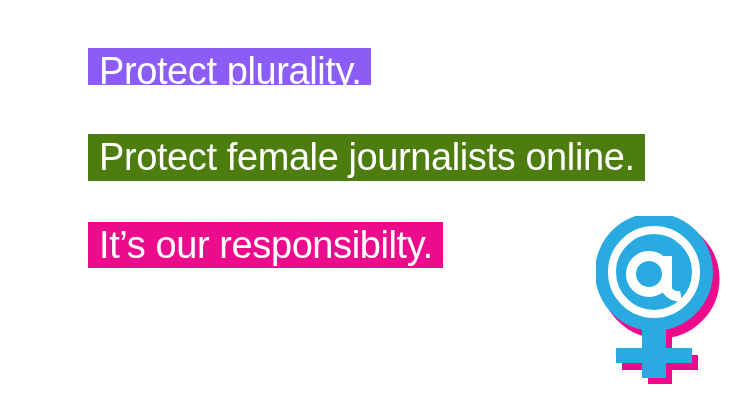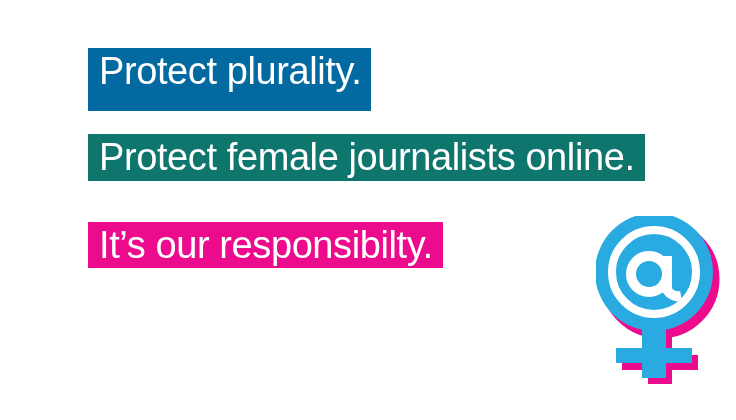--- a/index.html
+++ b/index.html
@@ -30,28 +30,28 @@
     font-size: 38px;
     line-height: 47px;
     letter-spacing: -0.4px;
     white-space: nowrap;
     padding: 0 10px 0 11px;
     box-sizing: border-box;
   }
   #slogan-1 {
     left: 88px;
     top: 48px;
-    height: 63px;
-    background: #0369a1;
+    height: 37px;
+    background: #8b5cf6;
   }
   #slogan-2 {
     left: 88px;
     top: 134px;
     height: 47px;
-    background: #0f766e;
+    background: #4d7c0f;
   }
   #slogan-3 {
     left: 88px;
     top: 222px;
     height: 46px;
     background: #ec0b8c;
     text-align: center;
   }
 
   

